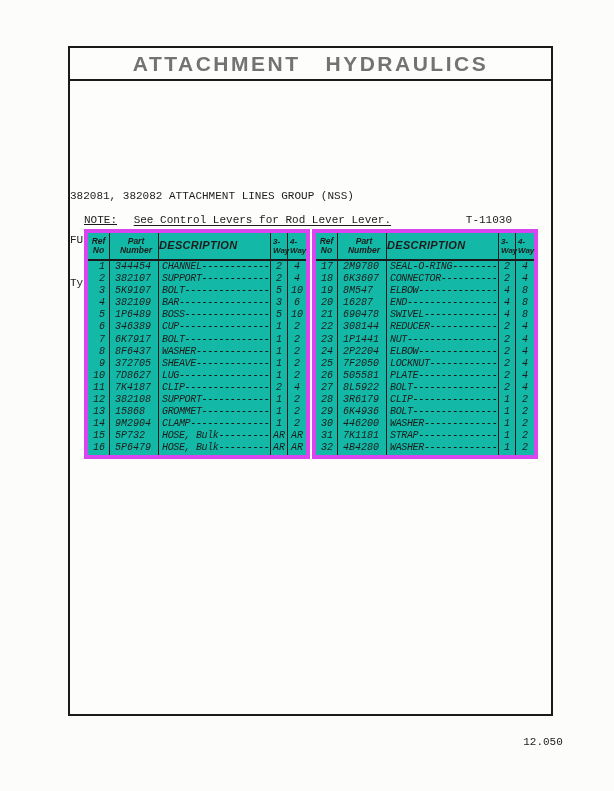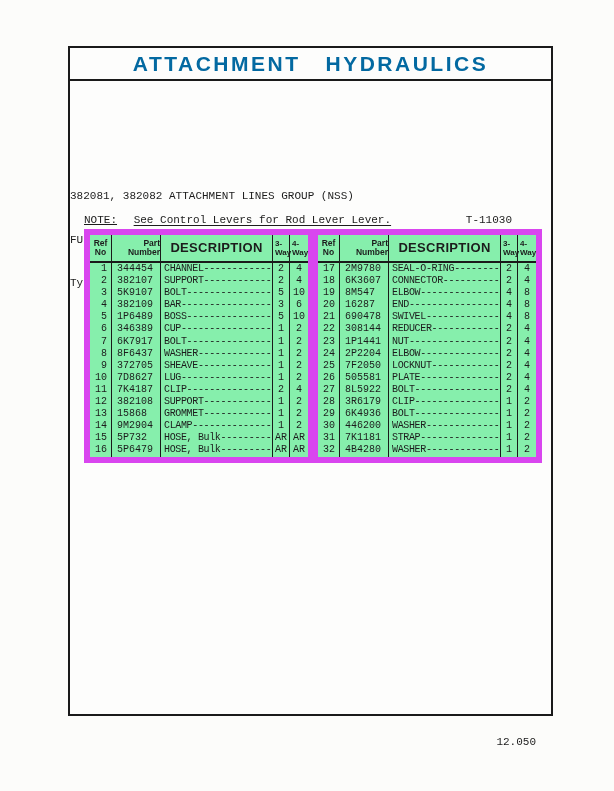--- a/index.html
+++ b/index.html
@@ -33,21 +33,21 @@
     display: flex;
     align-items: center;
     justify-content: center;
   }
   .header-title {
     font-family: "Liberation Sans", sans-serif;
     font-weight: bold;
     font-size: 21px;
     letter-spacing: 2.5px;
     white-space: pre;
-    color: #0369a1;
+    color: #737373;
   }
   .subtitle-block {
     position: absolute;
     top: 112px; left: 0;
     width: 100%;
     text-align: left;
     font-size: 11px;
     line-height: 14.5px;
     white-space: pre;
   }
@@ -63,42 +63,43 @@
   }
   .note-left { white-space: pre; }
   .note-label { margin-right: 10px; text-decoration: underline; }
   .note-text { text-decoration: underline; text-underline-offset: 2px; }
   .drawing-number { white-space: pre; }
 
   .parts-table {
     position: absolute;
     top: 181px;
     width: 218px;
-    border: 6px solid #d946ef;
-    background: #86efac;
+    border: 4px solid #d946ef;
+    background: #14b8a6;
     box-sizing: content-box;
+    font-style: italic;
   }
   .parts-table.left  { left: 14px; }
   .parts-table.right { left: 242px; }
 
   .t-head {
     display: flex;
     height: 26px;
     border-bottom: 2.5px solid #1a1a1a;
     font-family: "Liberation Sans", sans-serif;
     font-weight: bold;
   }
   .h { box-sizing: border-box; border-right: 1.5px solid #1a1a1a;
        display: flex; flex-direction: column; justify-content: center;
        font-size: 8.5px; line-height: 9.5px; }
   .h .ln { display: block; }
   .h0 { width: 22px; text-align: center; }
-  .h1 { width: 49px; padding-left: 4px; text-align: right; }
-  .h2 { width: 112px; justify-content: center; text-align: center;
-        font-size: 13px; letter-spacing: 0.3px; }
+  .h1 { width: 49px; padding-left: 4px; text-align: center; }
+  .h2 { width: 112px; justify-content: center; 
+        font-size: 11px; letter-spacing: 0.3px; }
   .h3 { width: 17px; text-align: left; padding-left: 2px; font-size: 8px; }
   .h4 { width: 18px; text-align: left; padding-left: 2px; font-size: 8px; border-right: none; }
 
   .t-body { }
   .t-row { display: flex; height: 12.1px; }
   .c {
     box-sizing: border-box;
     border-right: 1.5px solid #1a1a1a;
     font-size: 10px;
     line-height: 12.3px;
@@ -106,23 +107,23 @@
     overflow: hidden;
   }
   .c0 { width: 22px; text-align: right; padding-right: 4px; }
   .c1 { width: 49px; padding-left: 5px; }
   .c2 { width: 112px; padding-left: 3px; letter-spacing: -0.35px; }
   .c3 { width: 17px; text-align: center; }
   .c4 { width: 18px; text-align: center; border-right: none; }
 
   .page-number {
     position: absolute;
-    left: 486px; top: 736px;
+    left: 518px; top: 736px;
     width: 50px;
-    text-align: right;
+    text-align: center;
     font-size: 11px;
   }
 </style>
 </head>
 <body>
 
 <div class="page">
 
   <div class="frame">
 

